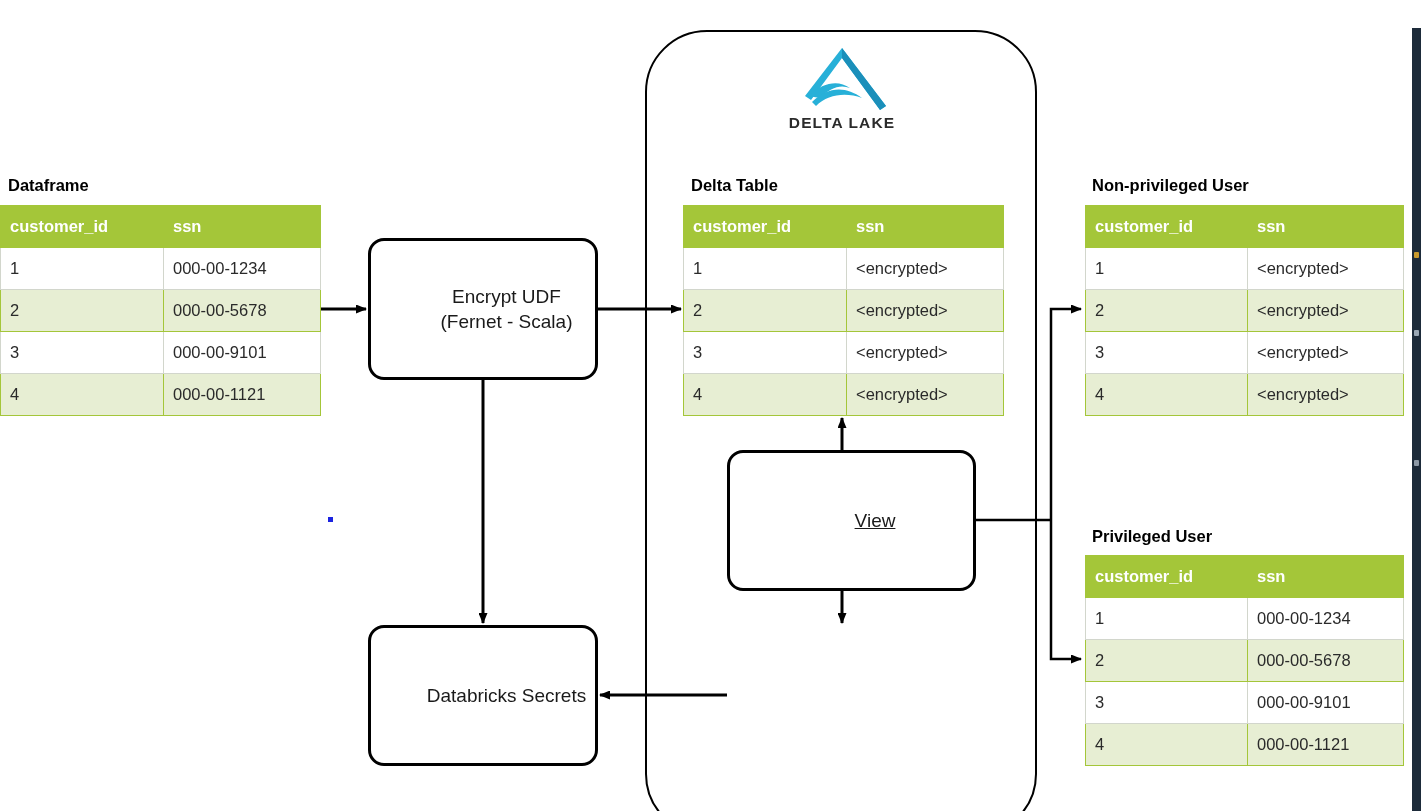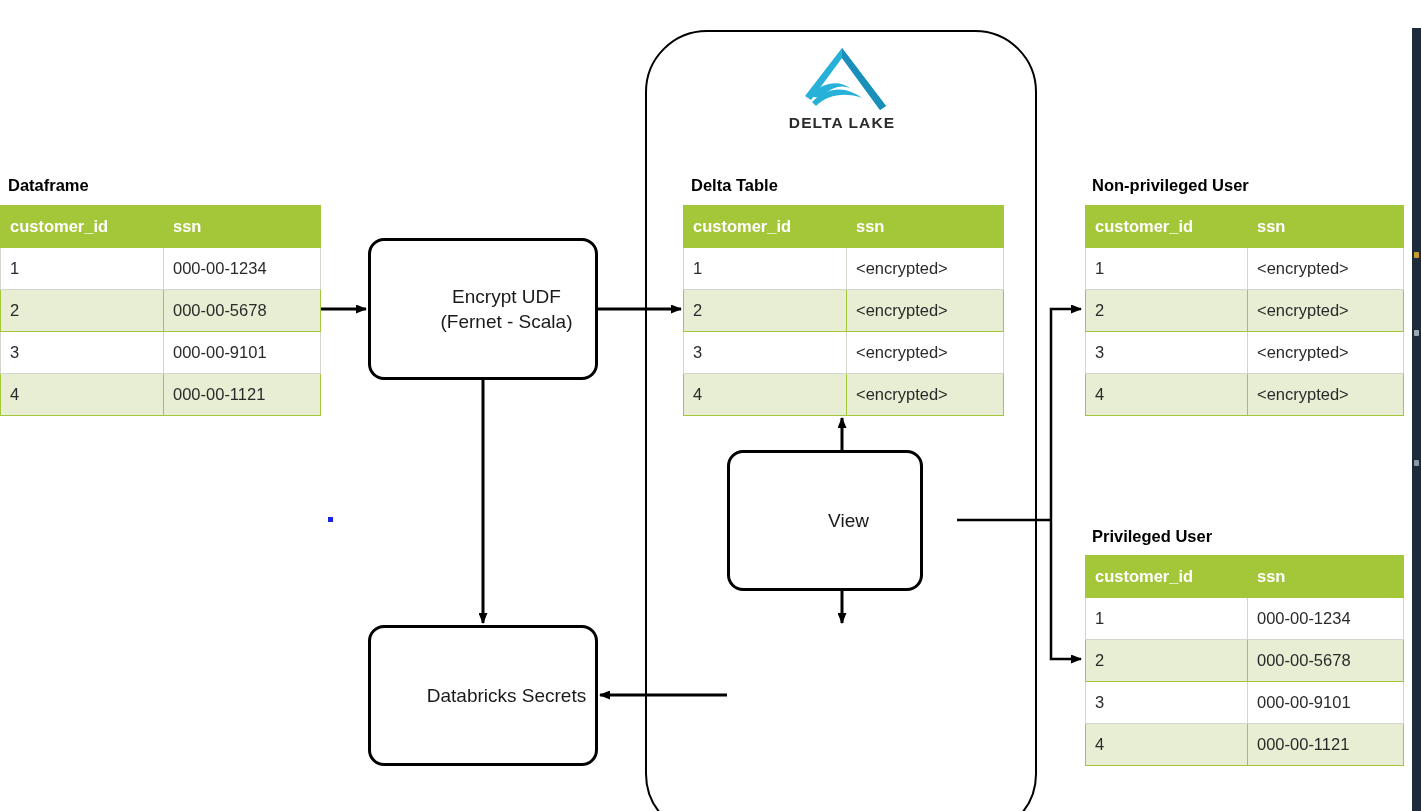--- a/index.html
+++ b/index.html
@@ -310,21 +310,21 @@
     </tbody>
   </table>
 
   <div class="pbox" style="left:368px; top:210px; width:230px; height:142px;">
     <div>
       <span>Encrypt UDF</span>
       <span>(Fernet - Scala)</span>
     </div>
   </div>
 
-  <div class="pbox" style="left:727px; top:422px; width:196px; height:141px;">
+  <div class="pbox" style="left:727px; top:422px; width:249px; height:141px;text-decoration:underline;">
     <div>
       <span>View</span>
     </div>
   </div>
 
   <div class="pbox" style="left:368px; top:597px; width:230px; height:141px;">
     <div>
       <span>Databricks Secrets</span>
     </div>
   </div>

